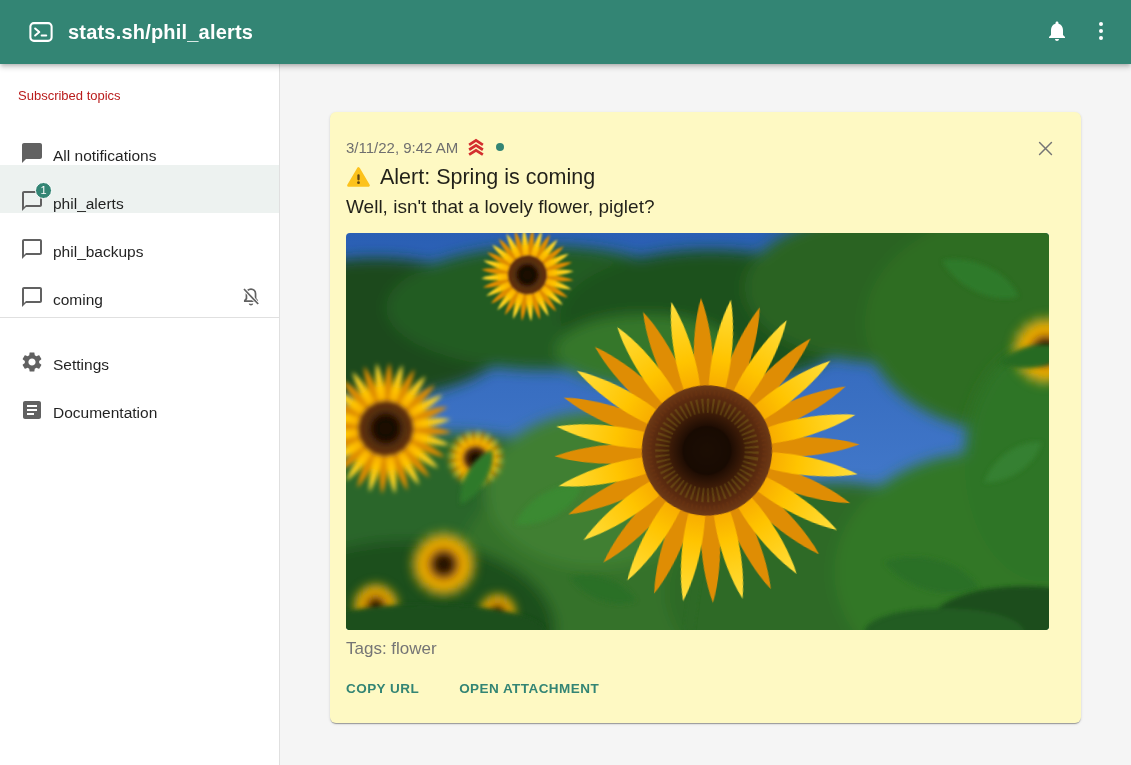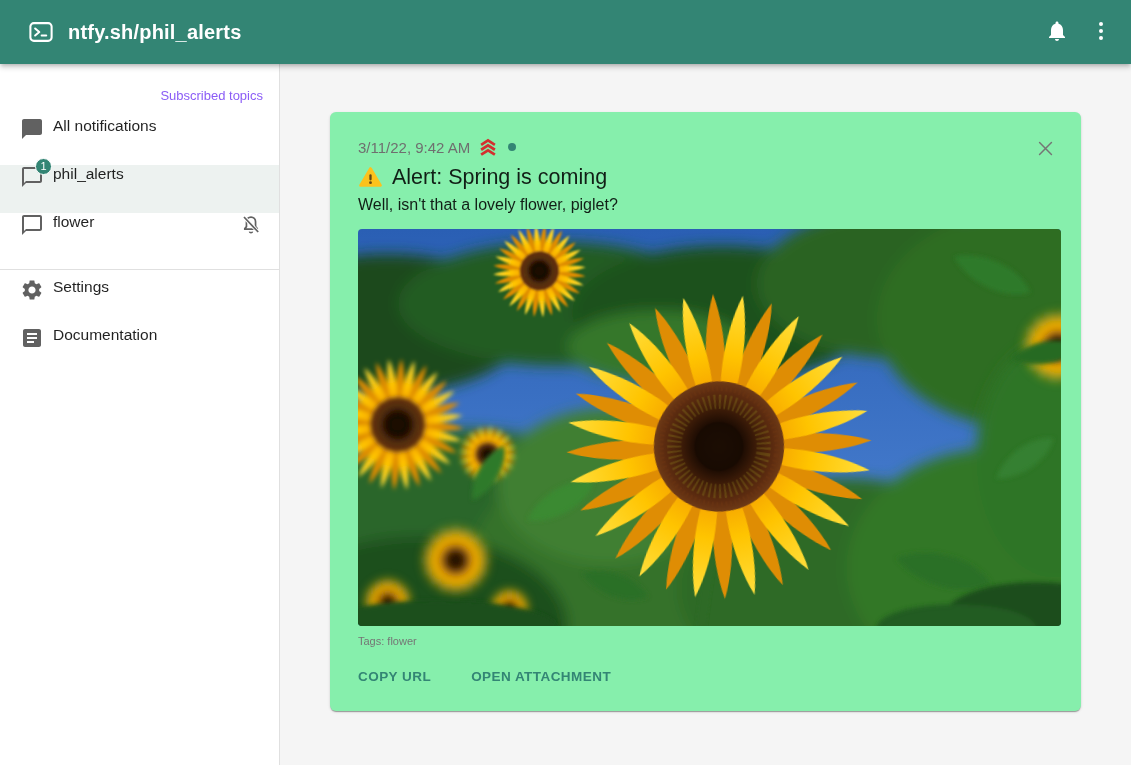--- a/index.html
+++ b/index.html
@@ -19,76 +19,76 @@
   .iconbtn {
     width: 44px; height: 44px; border: none; background: transparent; border-radius: 50%;
     display: flex; align-items: center; justify-content: center; cursor: pointer; color: #fff;
   }
 
   
   .sidebar {
     position: fixed; top: 64px; left: 0; bottom: 0; width: 280px;
     background: #fff; border-right: 1px solid #e0e0e0; padding-top: 6px;
   }
-  .subheader { padding: 18px 16px 14px 18px; color: #8b5cf6; font-size: 13px; text-align: right; }
+  .subheader { padding: 18px 16px 14px 18px; color: #b91c1c; font-size: 13px; }
   .nav-item {
-    height: 48px; display: flex; align-items: flex-start; gap: 9px;
+    height: 48px; display: flex; align-items: flex-end; gap: 9px;
     padding: 0 16px 0 20px; font-size: 15.5px; cursor: pointer; color: rgba(0,0,0,.87);
   }
   .nav-item.selected { background: #edf2f0; }
   .nav-icon { position: relative; width: 24px; height: 24px; flex: 0 0 auto; color: #616161; }
   .nav-icon svg { display: block; }
   .badge {
     position: absolute; top: -7px; right: -8px; min-width: 17px; height: 17px;
     background: #338574; border: 1px solid #fff; border-radius: 10px;
     color: #fff; font-size: 11px; line-height: 15px; text-align: center; padding: 0 3px;
   }
   .nav-right { margin-left: auto; width: 24px; height: 24px; color: #616161; }
   .divider { border-top: 1px solid #e0e0e0; margin: 8px 0; }
 
   
   .main { margin-left: 280px; padding-top: 64px; }
   .card {
-    position: relative; margin: 48px 50px; background: #86efac; border-radius: 6px;
-    padding: 24px 28px 18px; 
+    position: relative; margin: 48px 50px; background: #fef9c3; border-radius: 6px;
+    padding: 24px 16px 18px; 
     box-shadow: 0 2px 1px -1px rgba(0,0,0,.2), 0 1px 1px 0 rgba(0,0,0,.14), 0 1px 3px 0 rgba(0,0,0,.12);
   }
   .card-close {
     position: absolute; top: 18px; right: 16px; width: 40px; height: 40px;
     border: none; background: transparent; border-radius: 50%; cursor: pointer;
     display: flex; align-items: center; justify-content: center; color: #757575;
   }
   .meta-row { display: flex; align-items: center; gap: 5px; color: #6f6f6f; font-size: 15px; height: 22px; }
   .prio-icon { width: 22px; height: 22px; margin-left: 2px; }
   .unread-dot { width: 8px; height: 8px; border-radius: 50%; background: #338574; margin-left: 4px; }
   .title-row { display: flex; align-items: center; gap: 9px; margin-top: 7px; font-size: 21.5px; }
   .warn-icon { width: 25px; height: 25px; flex: 0 0 auto; }
-  .body-text { margin-top: 6px; font-size: 16px; }
+  .body-text { margin-top: 6px; font-size: 19px; }
   .image-wrap { margin-top: 15px; width: 703px; height: 397px; border-radius: 4px; overflow: hidden; cursor: pointer; }
   .image-wrap svg { display: block; }
-  .tags { margin-top: 9px; color: #757575; font-size: 11px; }
+  .tags { margin-top: 9px; color: #757575; font-size: 17px; }
   .actions { margin-top: 13px; margin-left: -8px; display: flex; gap: 24px; }
   .textbtn {
     border: none; background: transparent; color: #338574; font-family: inherit;
     font-size: 13.5px; font-weight: bold; letter-spacing: .45px; padding: 9px 8px;
     border-radius: 4px; cursor: pointer; text-transform: uppercase;
   }
 </style>
 </head>
 <body>
 
 <header class="appbar">
   <span class="logo">
     <svg viewBox="0 0 24 24" width="26" height="26">
       <rect x="2.2" y="3.8" width="19.6" height="16.4" rx="3.2" fill="none" stroke="#fff" stroke-width="1.9"></rect>
       <path d="M6.6 8.8 L10.4 12 L6.6 15.2" fill="none" stroke="#fff" stroke-width="1.9" stroke-linecap="round" stroke-linejoin="round"></path>
       <line x1="12.6" y1="15.2" x2="16.8" y2="15.2" stroke="#fff" stroke-width="1.9" stroke-linecap="round"></line>
     </svg>
   </span>
-  <span class="appbar-title">ntfy.sh/phil_alerts</span>
+  <span class="appbar-title">stats.sh/phil_alerts</span>
   <span class="appbar-spacer"></span>
   <button class="iconbtn">
     <span>
       <svg viewBox="0 0 24 24" width="24" height="24" fill="#fff">
         <path d="M12 22c1.1 0 2-.9 2-2h-4c0 1.1.89 2 2 2zm6-6v-5c0-3.07-1.64-5.64-4.5-6.32V4c0-.83-.67-1.5-1.5-1.5s-1.5.67-1.5 1.5v.68C7.63 5.36 6 7.92 6 11v5l-2 2v1h16v-1l-2-2z"></path>
       </svg>
     </span>
   </button>
   <button class="iconbtn">
     <span>
@@ -116,28 +116,36 @@
   <div class="nav-item selected">
     <span class="nav-icon">
       <svg viewBox="0 0 24 24" width="24" height="24" fill="#616161">
         <path d="M20 2H4c-1.1 0-2 .9-2 2v18l4-4h14c1.1 0 2-.9 2-2V4c0-1.1-.9-2-2-2zm0 14H6l-2 2V4h16v12z"></path>
       </svg>
       <span class="badge">1</span>
     </span>
     <span>phil_alerts</span>
   </div>
 
-
   <div class="nav-item">
     <span class="nav-icon">
       <svg viewBox="0 0 24 24" width="24" height="24" fill="#616161">
         <path d="M20 2H4c-1.1 0-2 .9-2 2v18l4-4h14c1.1 0 2-.9 2-2V4c0-1.1-.9-2-2-2zm0 14H6l-2 2V4h16v12z"></path>
       </svg>
     </span>
-    <span>flower</span>
+    <span>phil_backups</span>
+  </div>
+
+  <div class="nav-item">
+    <span class="nav-icon">
+      <svg viewBox="0 0 24 24" width="24" height="24" fill="#616161">
+        <path d="M20 2H4c-1.1 0-2 .9-2 2v18l4-4h14c1.1 0 2-.9 2-2V4c0-1.1-.9-2-2-2zm0 14H6l-2 2V4h16v12z"></path>
+      </svg>
+    </span>
+    <span>coming</span>
     <span class="nav-right">
       <svg viewBox="0 0 24 24" width="24" height="24">
         <path d="M12 4.1c-2.55 0-4.55 2.05-4.55 4.65V13.6l-1.65 2v.6h12.4v-.6l-1.65-2V8.75C16.55 6.15 14.55 4.1 12 4.1z" fill="none" stroke="#616161" stroke-width="1.7"></path>
         <path d="M10.5 18.6a1.55 1.55 0 0 0 3 0" fill="none" stroke="#616161" stroke-width="1.7"></path>
         <line x1="5" y1="4" x2="19.2" y2="19" stroke="#ffffff" stroke-width="3.6"></line>
         <line x1="5" y1="4" x2="19.2" y2="19" stroke="#616161" stroke-width="1.7"></line>
       </svg>
     </span>
   </div>
 

